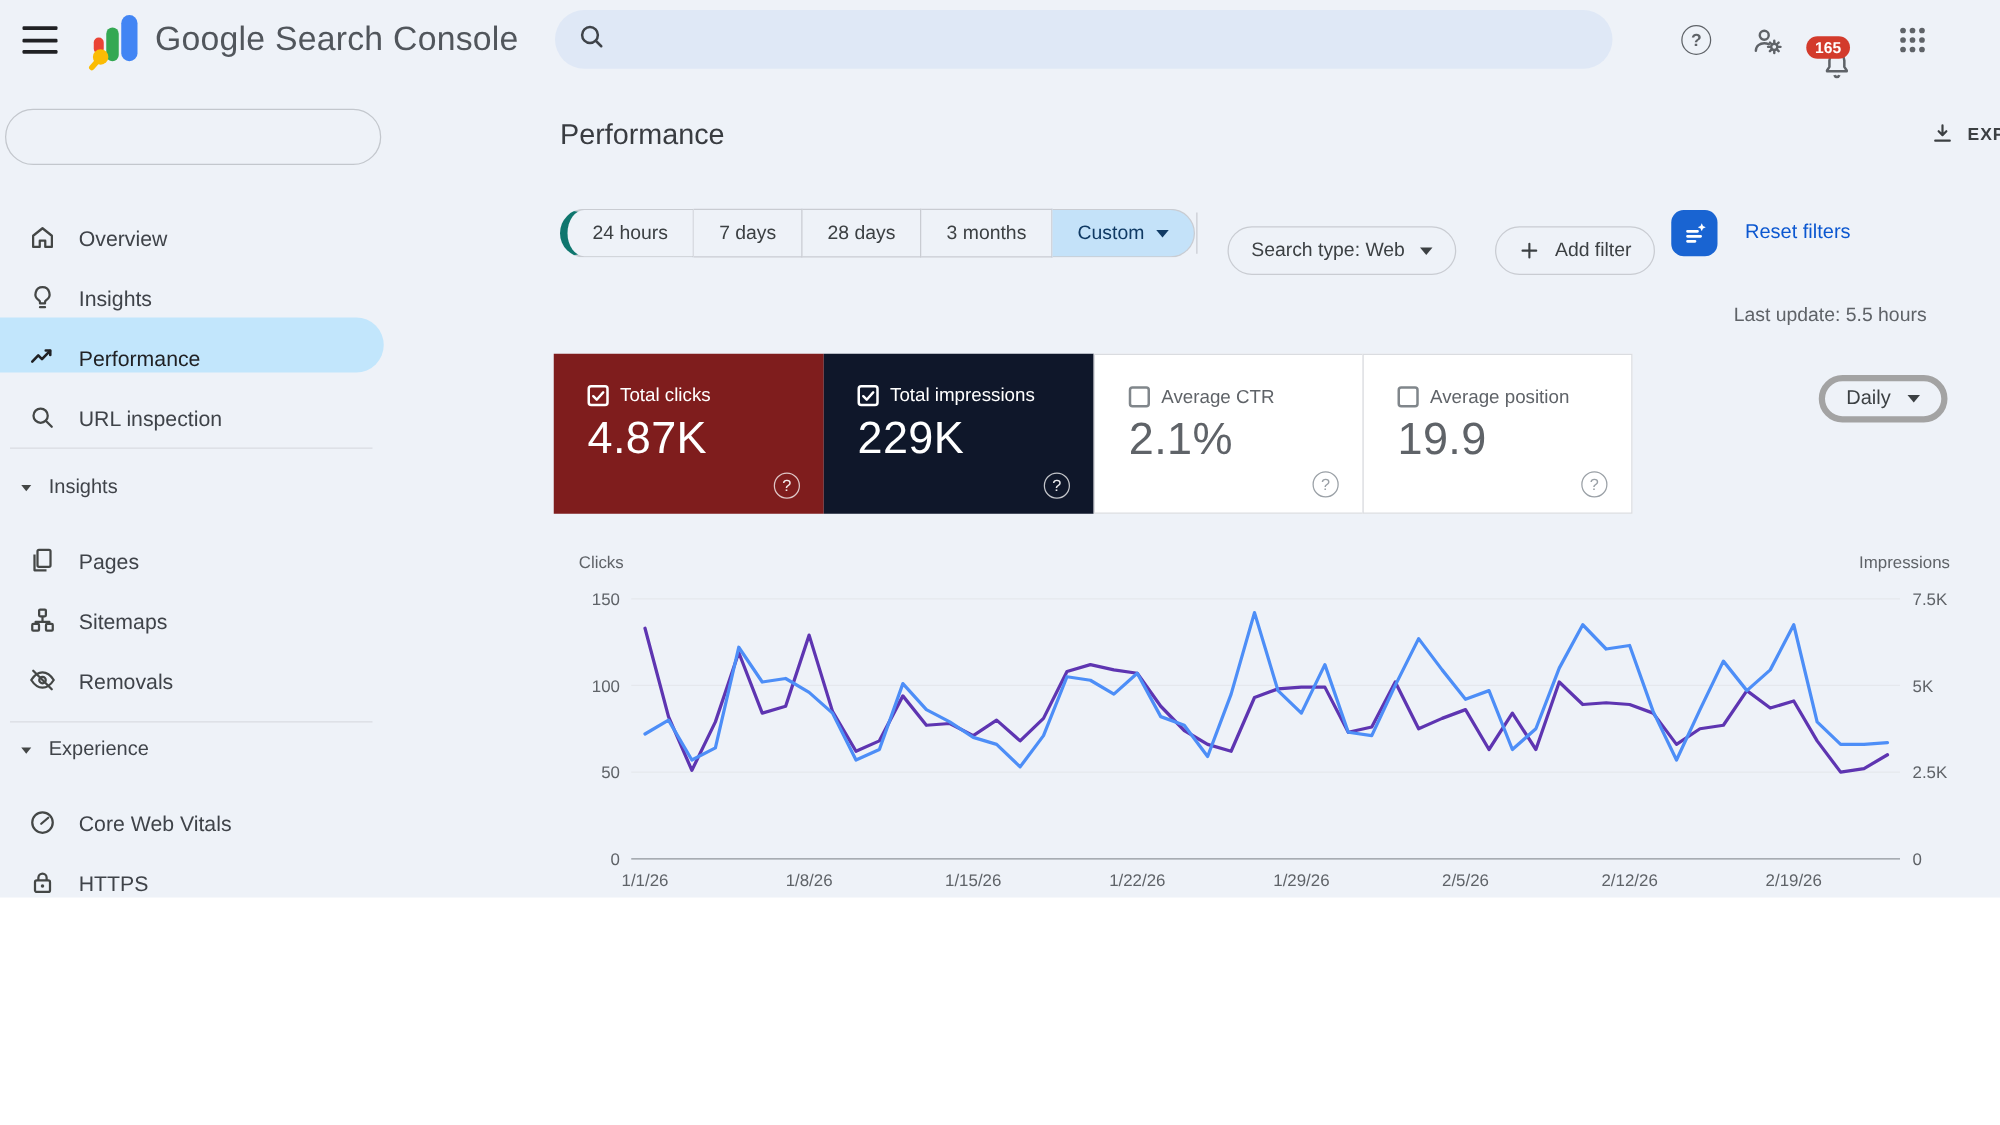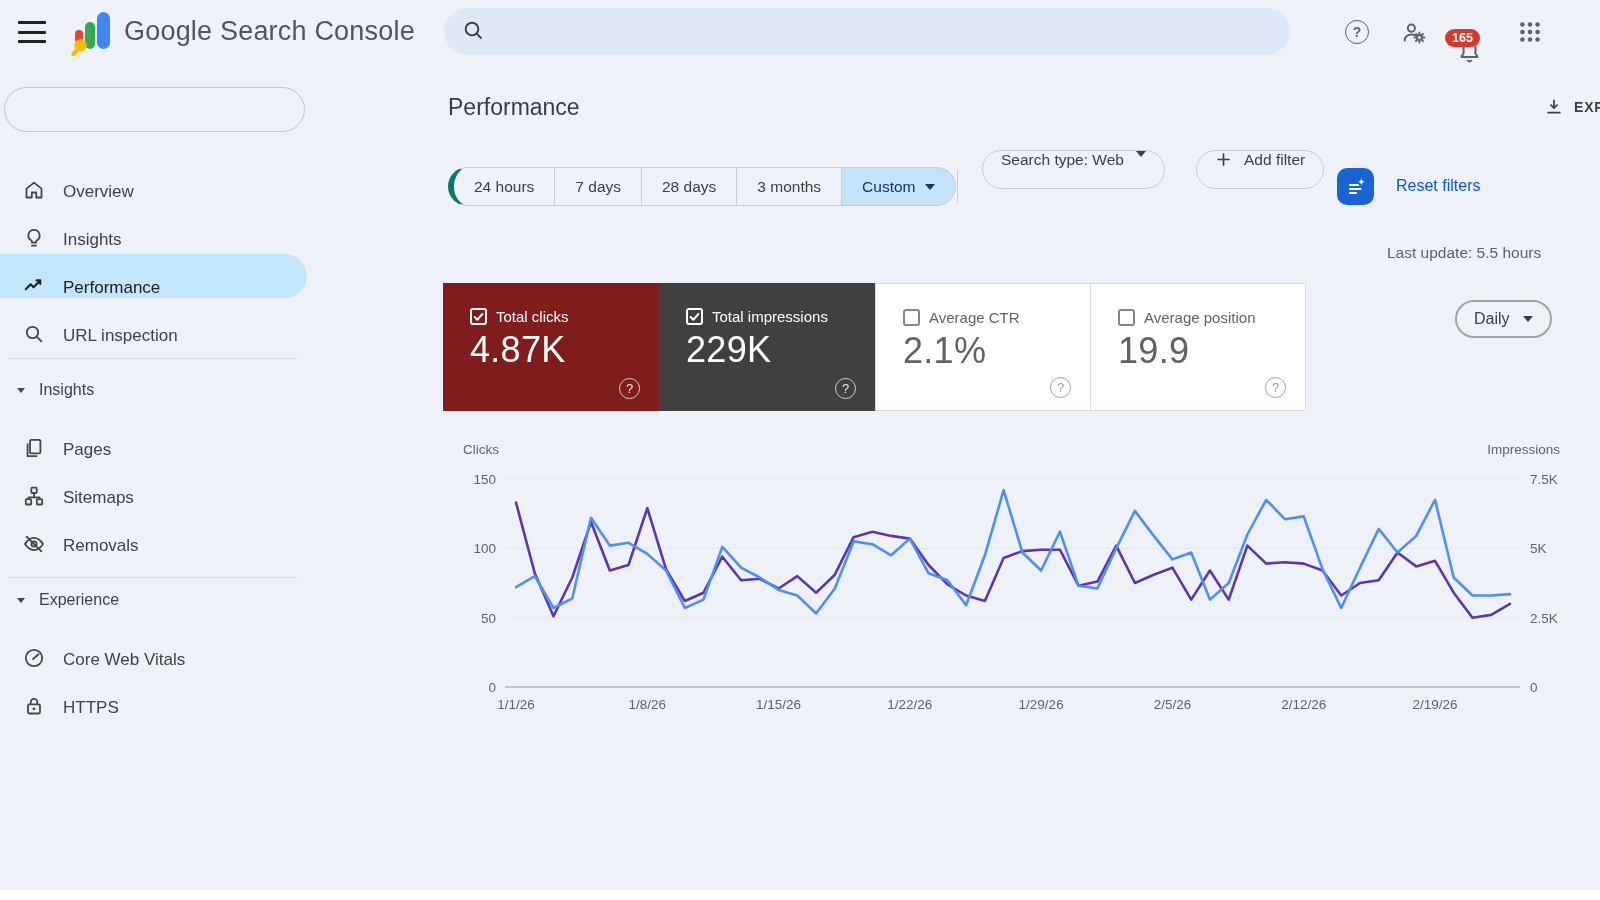--- a/index.html
+++ b/index.html
@@ -1,18 +1,18 @@
 <!DOCTYPE html>
 <html><head>
 <meta charset="utf-8">
 <style>
   * { margin:0; padding:0; box-sizing:border-box; }
   html,body { width:1600px; height:900px; }
   body { background:#fff; font-family:"Liberation Sans",sans-serif; overflow:hidden; position:relative; color:#3c4043; }
-  .app { position:absolute; top:0; left:0; width:1600px; height:890px; background:#eef2f8;padding-left:24px; }
+  .app { position:absolute; top:0; left:0; width:1600px; height:718px; background:#eef2f8;padding-left:24px; }
 
   
   .hamburger { position:absolute; left:18px; top:21px; width:28px; height:22px; display:flex; flex-direction:column; justify-content:space-between; cursor:pointer; }
   .hamburger span { display:block; height:3px; background:#202124; border-radius:1px; }
   .logo { position:absolute; left:70px; top:9px; }
   .app-title { position:absolute; left:124px; top:16px; font-size:27px; color:#51565c; letter-spacing:.2px; }
   .searchbar { position:absolute; left:444px; top:8px; width:846px; height:47px; border-radius:24px; background:#dfe8f6; display:flex; align-items:center; padding-left:17px; }
   .tb-icon { position:absolute; top:19px; width:26px; height:26px; display:flex; align-items:center; justify-content:center; }
   .icon-help-circle { width:24px; height:24px; border:1.8px solid #5f6368; border-radius:50%; display:flex; align-items:center; justify-content:center; font-size:14px; font-weight:600; color:#5f6368; }
   .bell-wrap { position:absolute; left:1456px; top:23px; width:28px; height:30px;margin-top:15px; }
@@ -32,42 +32,42 @@
   .export-label { font-size:14px; font-weight:700; letter-spacing:.8px; color:#3c4043; }
 
   
   .chips { position:absolute; left:448px; top:167px; height:39px; display:inline-flex; }
   .chip { border:1px solid #c9ccd2; border-left:none; padding:0 20px; display:flex; align-items:center; gap:10px; font-size:15.5px; font-weight:500; color:#3c4043; cursor:pointer; white-space:nowrap; }
   .chip:first-child { border-left:6px solid #0f766e; border-radius:20px 0 0 20px; }
   .chip.custom { background:#c4e2f9; border-radius:0 20px 20px 0; color:#103a64; }
   .chip.custom .caret { border-top-color:#103a64; }
   .caret { width:0; height:0; border-left:5px solid transparent; border-right:5px solid transparent; border-top:6px solid #3c4043; }
   .vsep { position:absolute; left:957px; top:170px; width:1px; height:33px; background:#c9ccd2; }
-  .pill-btn { position:absolute; top:150px; height:39px; border:1px solid #c9ccd2; border-radius:20px; display:flex; gap:12px; padding:0 18px; font-size:15.5px; font-weight:500; color:#3c4043; cursor:pointer; white-space:nowrap; }
+  .pill-btn { position:absolute; top:181px; height:39px; border:1px solid #c9ccd2; border-radius:20px; display:flex; align-items:center; gap:12px; padding:0 18px; font-size:15.5px; font-weight:500; color:#3c4043; cursor:pointer; white-space:nowrap; }
   .ai-filter-btn { position:absolute; left:1337px; top:168px; width:37px; height:37px; border-radius:10px; background:#1964d2; display:flex; align-items:center; justify-content:center; cursor:pointer; }
   .reset-link { position:absolute; left:1396px; top:177px; font-size:16px; font-weight:500; color:#0b57d0; cursor:pointer; }
   .last-update { position:absolute; left:1387px; top:244px; font-size:15.5px; color:#5f6368; white-space:nowrap; }
 
   
   .cards { position:absolute; left:443px; top:283px; display:flex; }
   .card { width:216px; height:128px; position:relative; cursor:pointer; }
   .card.white { background:#fff; border:1px solid #dadce0; }
   .card.white + .card.white { margin-left:-1px; }
   .card-head { position:absolute; top:25px; left:27px; display:flex; align-items:center; gap:9px; font-size:15px; }
   .card.colored .card-head { color:#fff; font-weight:500; }
   .card.white .card-head { color:#5f6368; }
   .checkbox { width:17px; height:17px; border-radius:3px; border:2px solid #fff; display:flex; align-items:center; justify-content:center; }
   .card.white .checkbox { border-color:#80868b; }
   .card-value { position:absolute; top:46px; left:27px; font-size:36px; letter-spacing:.3px; }
   .card.colored .card-value { color:#fff; }
   .card.white .card-value { color:#5f6368; }
   .help-badge { position:absolute; right:19px; bottom:12px; width:21px; height:21px; border-radius:50%; border:1.5px solid; display:flex; align-items:center; justify-content:center; font-size:13px; }
   .card.colored .help-badge { border-color:rgba(255,255,255,.75); color:rgba(255,255,255,.92); }
   .card.white .help-badge { border-color:#9aa0a6; color:#9aa0a6; }
-  .daily-btn { position:absolute; left:1455px; top:300px; height:38px; border:2px solid #a3a3a3; border-radius:19px; display:flex; align-items:center; gap:13px; padding:0 17px; font-size:16px; color:#3c4043; cursor:pointer; }
+  .daily-btn { position:absolute; left:1455px; top:300px; height:38px; border:5px solid #a3a3a3; border-radius:19px; display:flex; align-items:center; gap:13px; padding:0 17px; font-size:16px; color:#3c4043; cursor:pointer; }
 
   
   .chart-svg { position:absolute; left:443px; top:437px; }
   .tick { fill:#5f6368; font-size:13.5px; font-family:"Liberation Sans",sans-serif; }
 </style>
 </head>
 <body>
 
 <div class="app">
 
@@ -280,21 +280,21 @@
             <svg width="13" height="13" viewBox="0 0 16 16" fill="none" stroke="#fff" stroke-width="2.4" stroke-linecap="round" stroke-linejoin="round">
                 <path d="M3.2 8.6 L6.6 12 L13 4.8"></path>
               </svg>
           </span>
           <span>Total clicks</span>
         </div>
         <div class="card-value">4.87K</div>
         <div class="help-badge">?</div>
       </div>
 
-      <div class="card colored" style="background:#404040;">
+      <div class="card colored" style="background:#0f172a;">
         <div class="card-head">
           <span class="checkbox">
             <svg width="13" height="13" viewBox="0 0 16 16" fill="none" stroke="#fff" stroke-width="2.4" stroke-linecap="round" stroke-linejoin="round">
                 <path d="M3.2 8.6 L6.6 12 L13 4.8"></path>
               </svg>
           </span>
           <span>Total impressions</span>
         </div>
         <div class="card-value">229K</div>
         <div class="help-badge">?</div>

